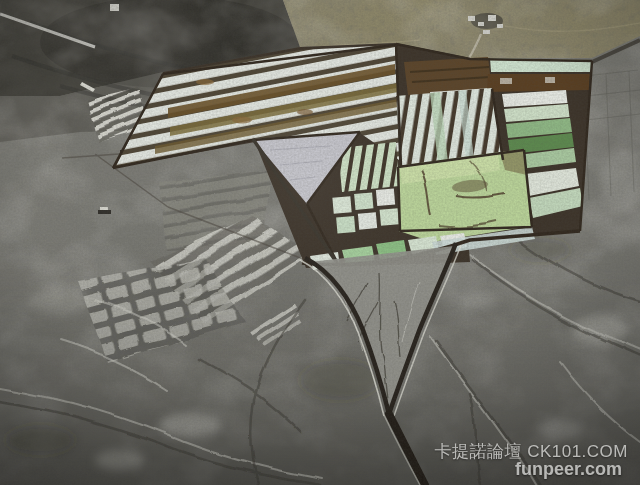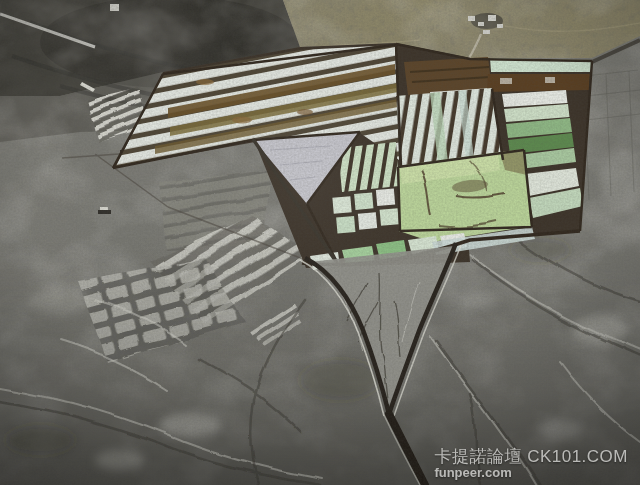--- a/index.html
+++ b/index.html
@@ -1,21 +1,21 @@
 <!DOCTYPE html>
 <html><head>
 <meta charset="utf-8">
 <style>
   html,body{margin:0;padding:0;background:#111;}
   .stage{position:relative;width:640px;height:485px;overflow:hidden;background:#7a7a74;font-family:"Liberation Sans",sans-serif;}
   .stage svg{display:block;}
-  .wm{position:absolute;right:12px;bottom:5px;color:rgba(224,224,222,.78);
+  .wm{position:absolute;right:12px;bottom:5px;text-align:right;color:rgba(224,224,222,.78);
       text-shadow:0 1px 2px rgba(0,0,0,.5);line-height:1.1;}
   .wm1{font-size:17px;letter-spacing:.5px;}
-  .wm2{font-size:13px;font-weight:bold;margin-right:6px;margin-top:-1px;}
+  .wm2{font-size:18px;font-weight:bold;margin-right:6px;margin-top:-1px;}
 </style>
 </head>
 <body>
 
 <div class="stage">
 <svg width="640" height="485" viewBox="0 0 640 485">
   <defs>
     <pattern id="pDiag" patternUnits="userSpaceOnUse" width="16" height="13.5" patternTransform="rotate(-11)">
       <rect width="16" height="13.5" fill="#4f4636"></rect>
       <rect width="16" height="8.5" fill="#e4e8e2"></rect>

